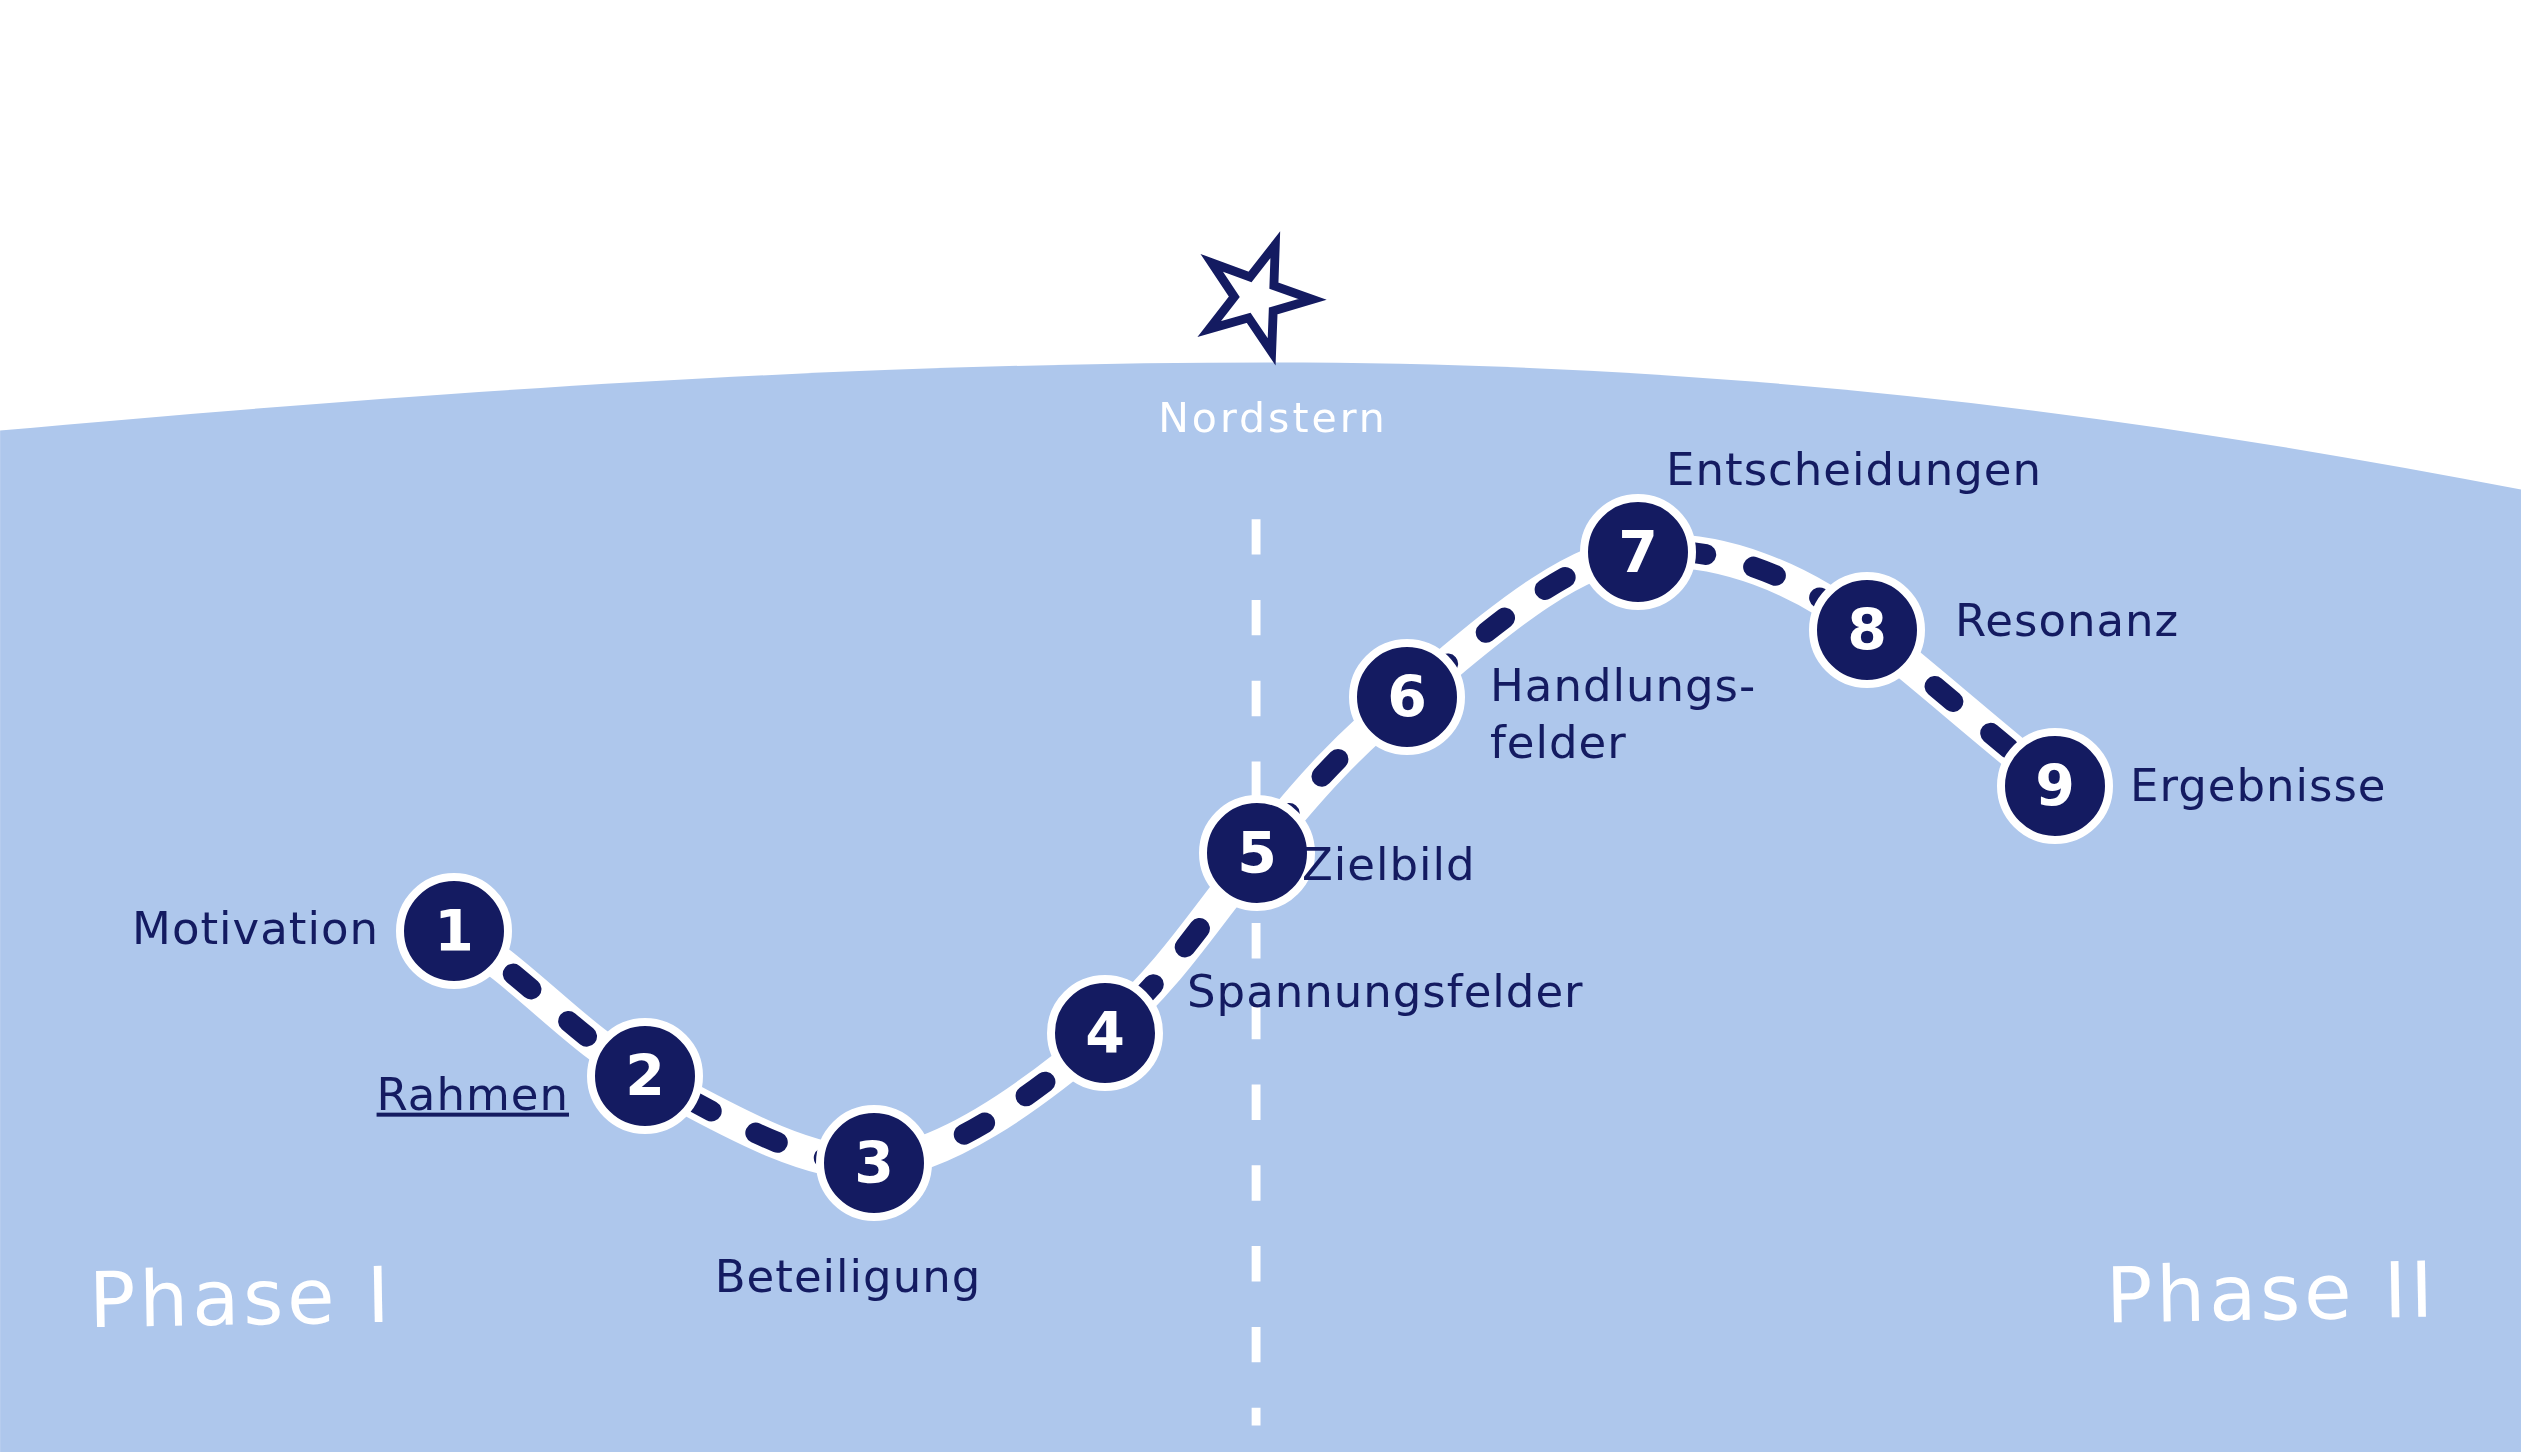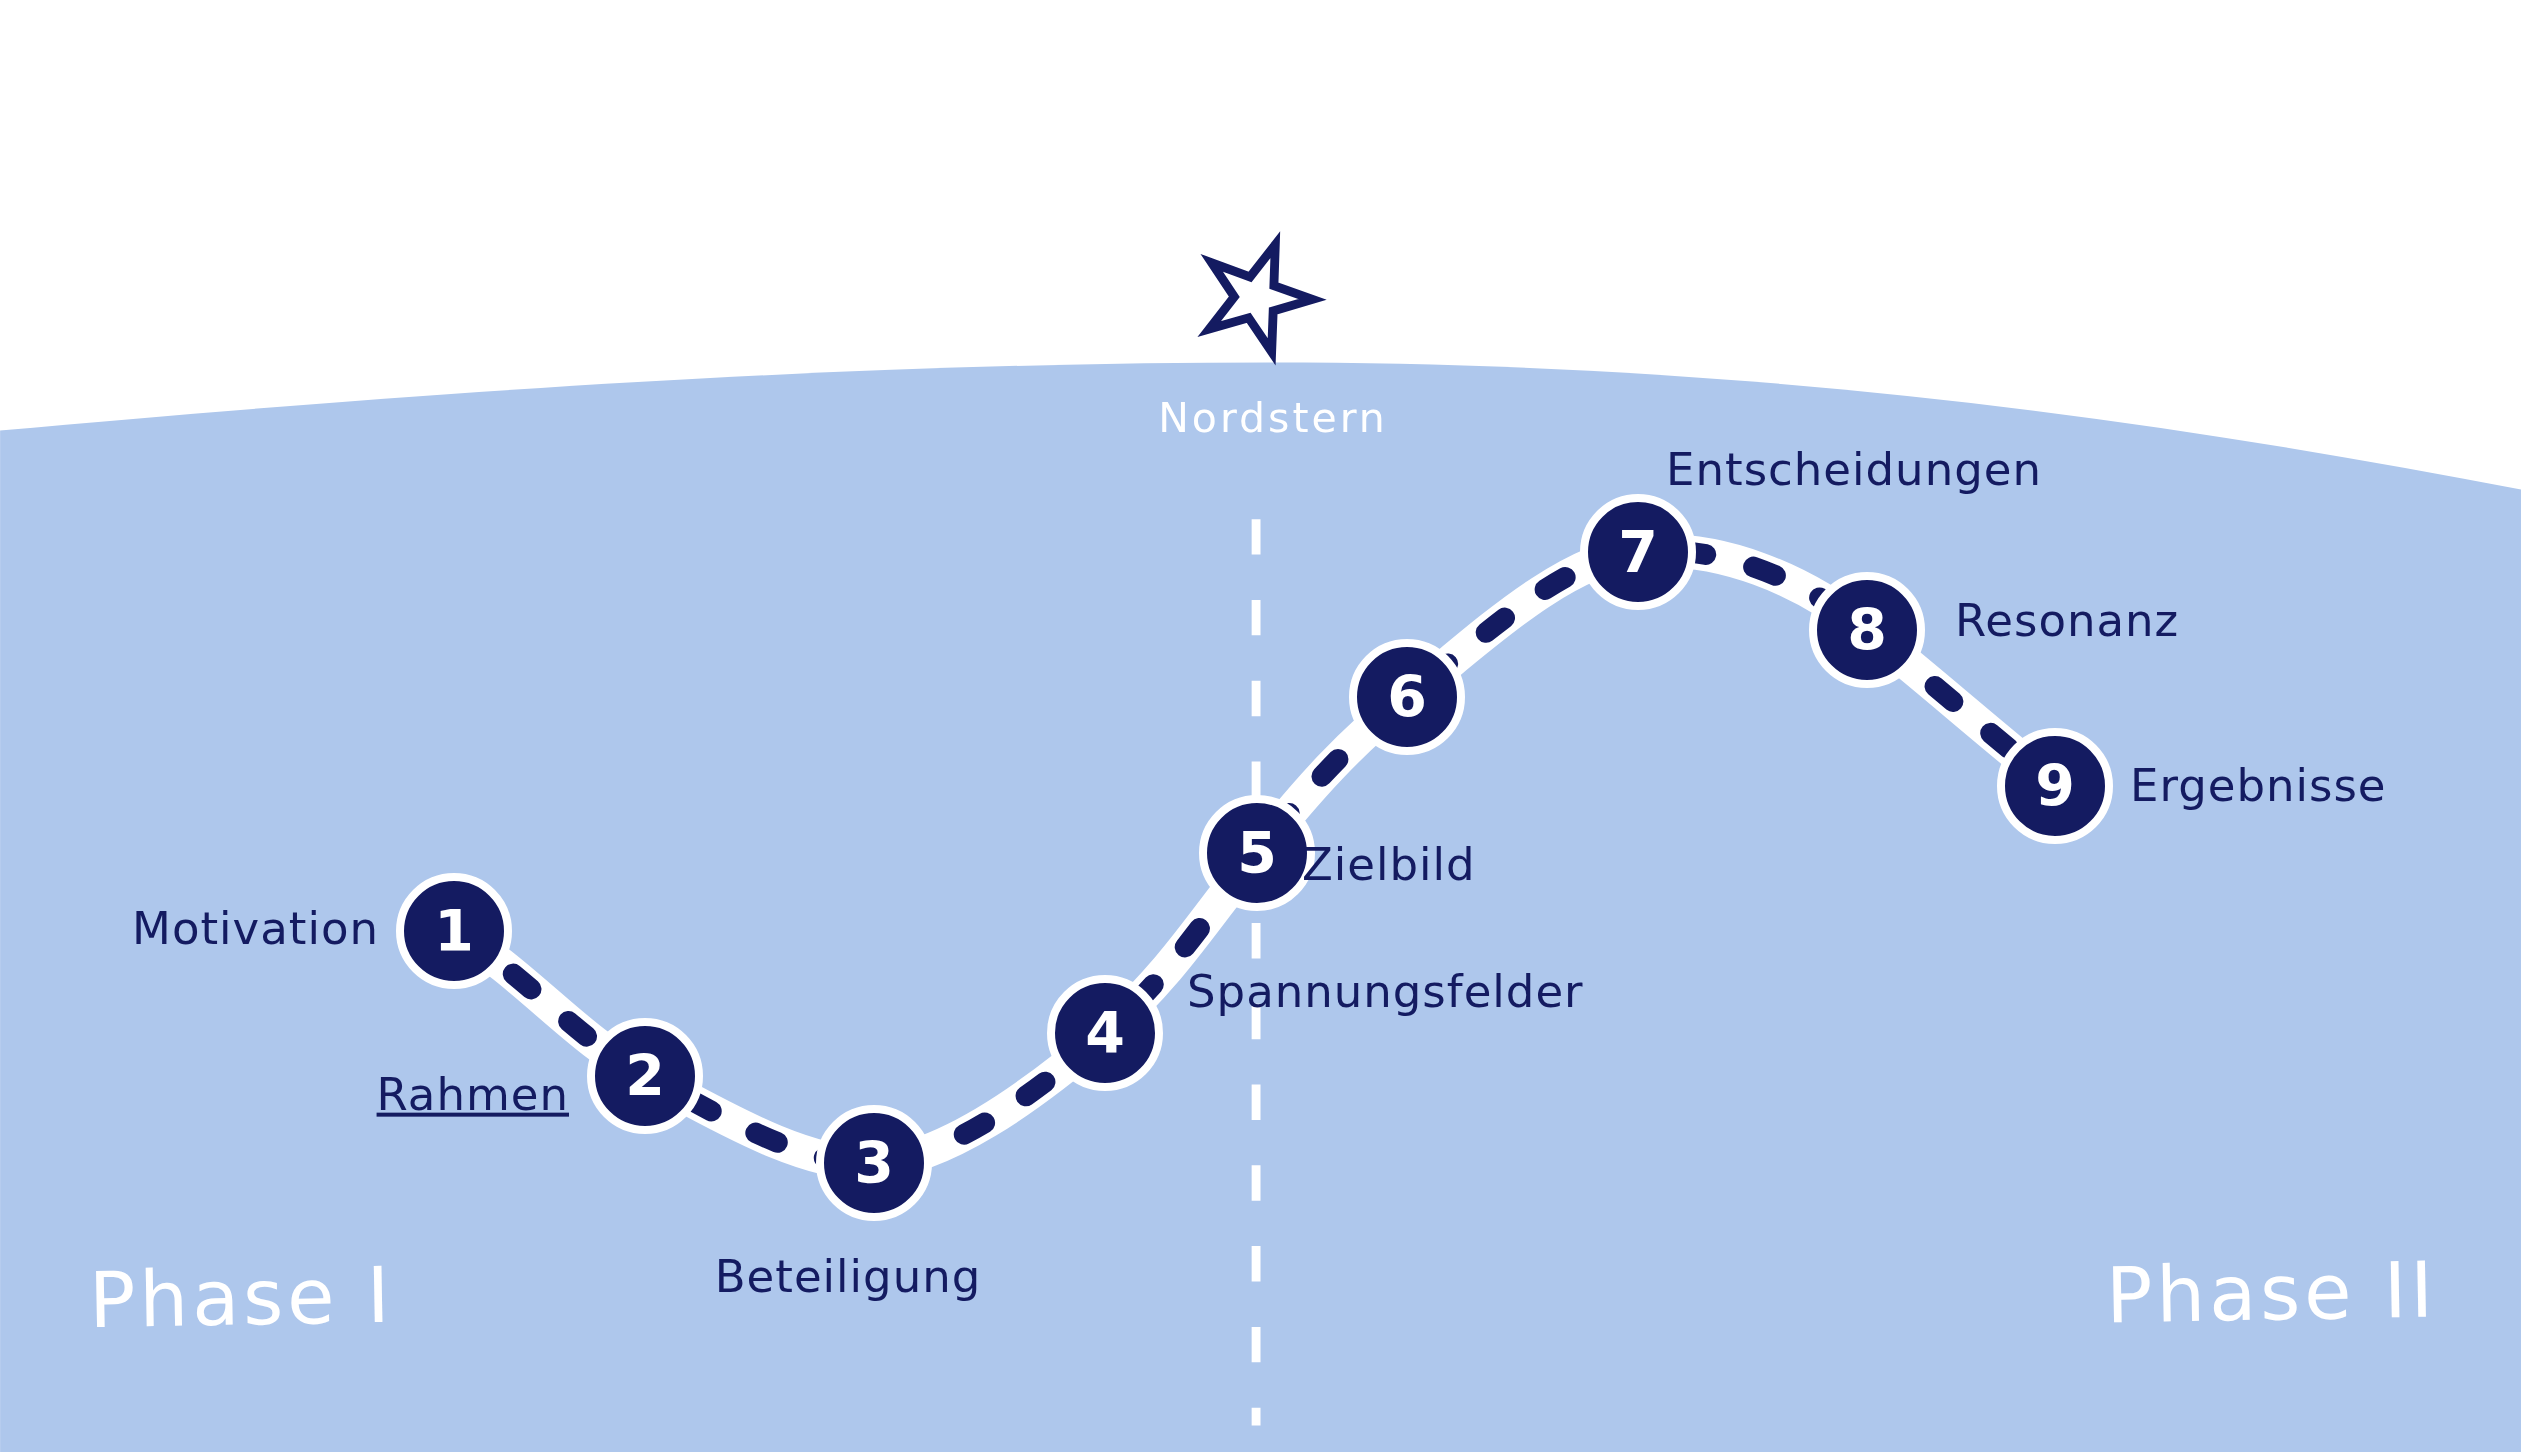--- a/index.html
+++ b/index.html
@@ -125,20 +125,22 @@
     </div>
   <div class="circle c9">
       <span>9</span>
     </div>
 
   <div class="lbl l1 anchor-right">Motivation</div>
   <div class="lbl l2 anchor-right">Rahmen</div>
   <div class="lbl l3 anchor-center">Beteiligung</div>
   <div class="lbl l4 anchor-left">Spannungsfelder</div>
   <div class="lbl l5 anchor-left">Zielbild</div>
+  <div class="lbl l6 anchor-left">Handlungs-
+felder</div>
   <div class="lbl l7 anchor-center">Entscheidungen</div>
   <div class="lbl l8 anchor-left">Resonanz</div>
   <div class="lbl l9 anchor-left">Ergebnisse</div>
 
   <div class="nordstern">Nordstern</div>
 
   <div class="phase phase-left">Phase I</div>
   <div class="phase phase-right">Phase II</div>
 
 </div>

